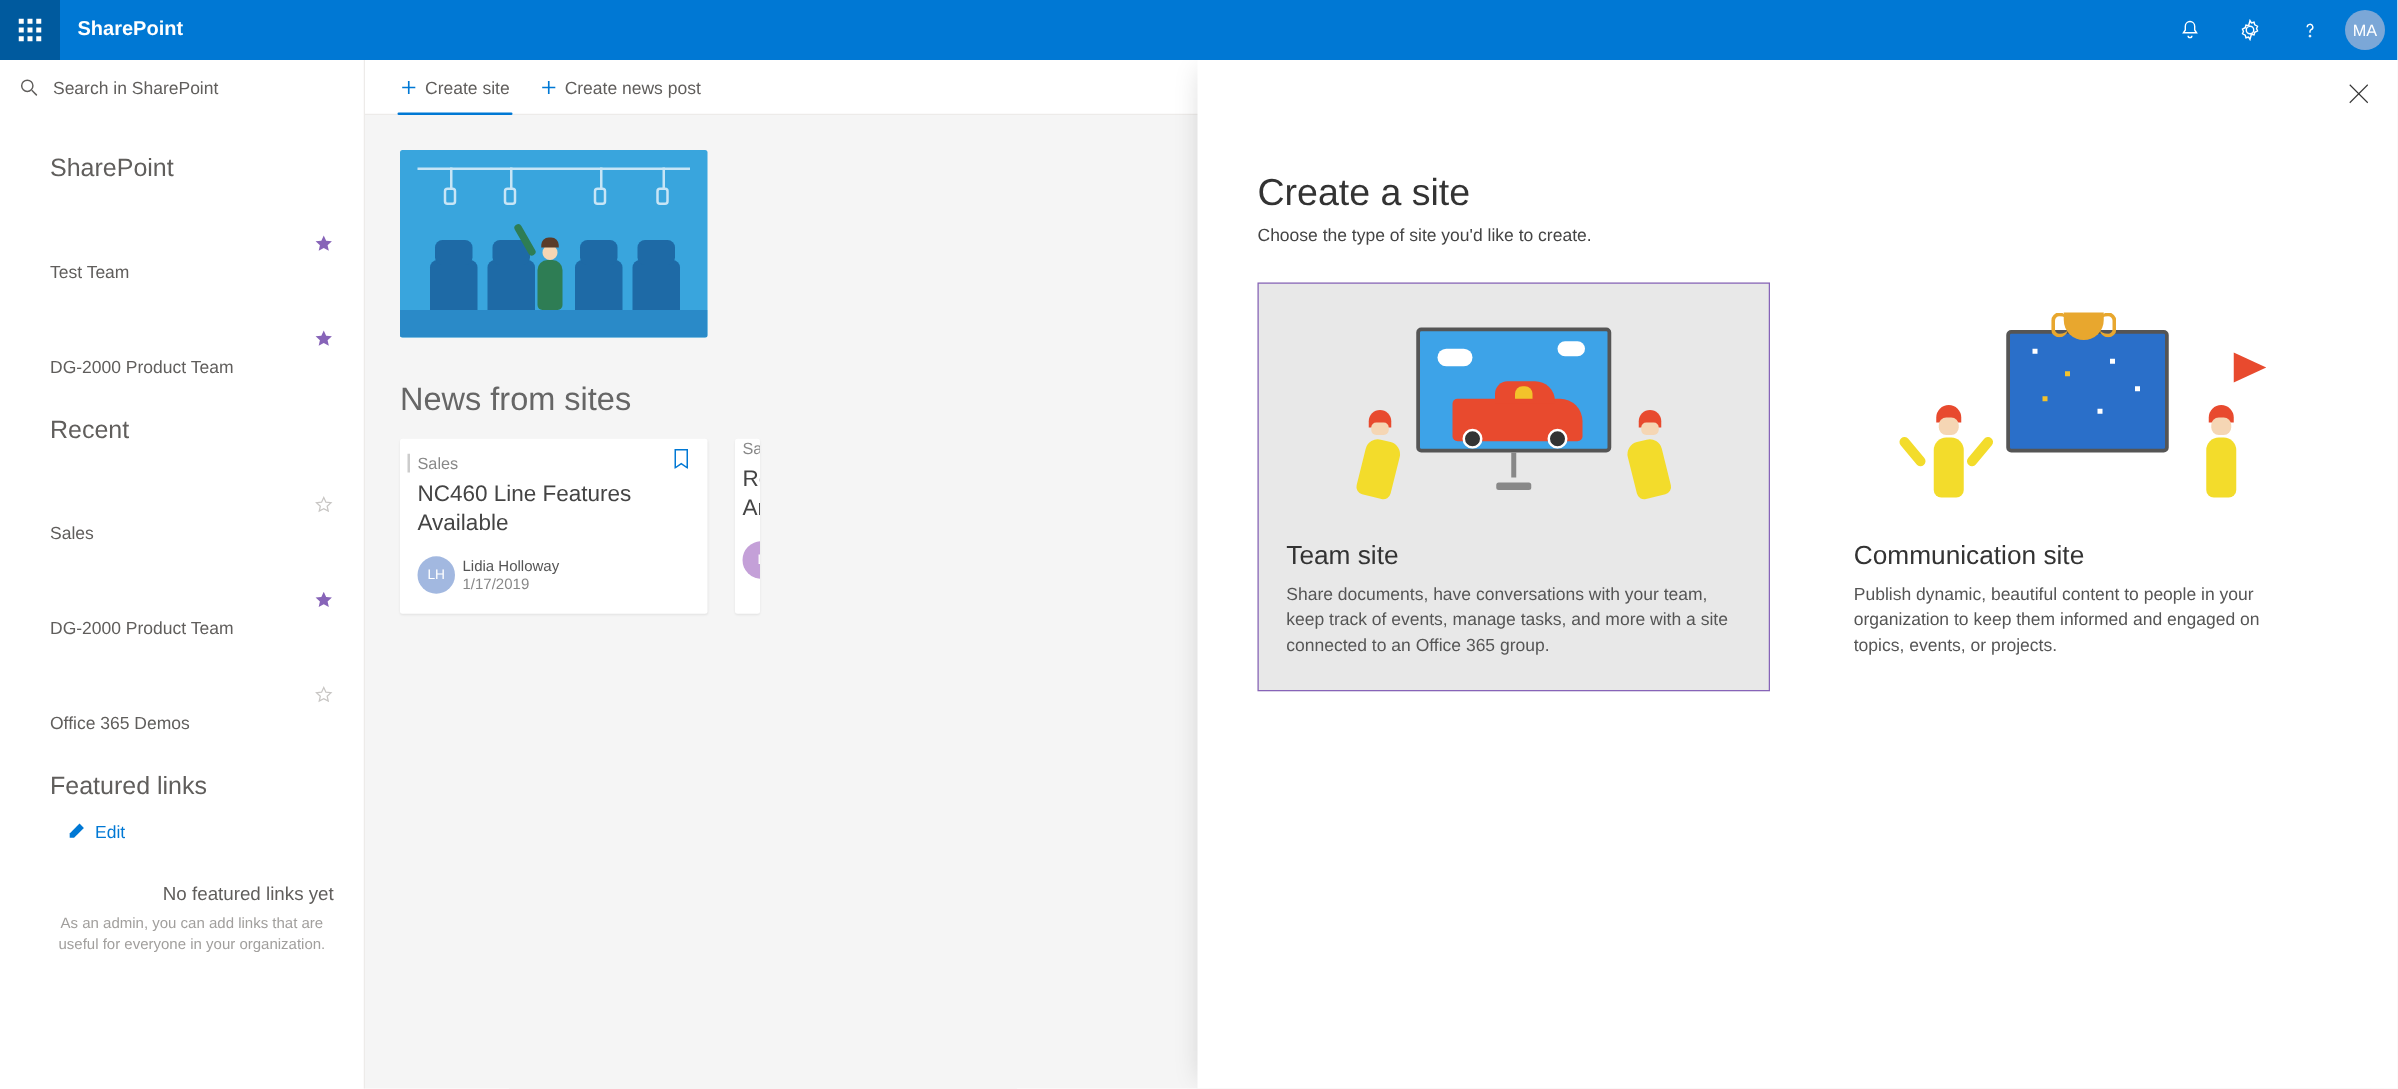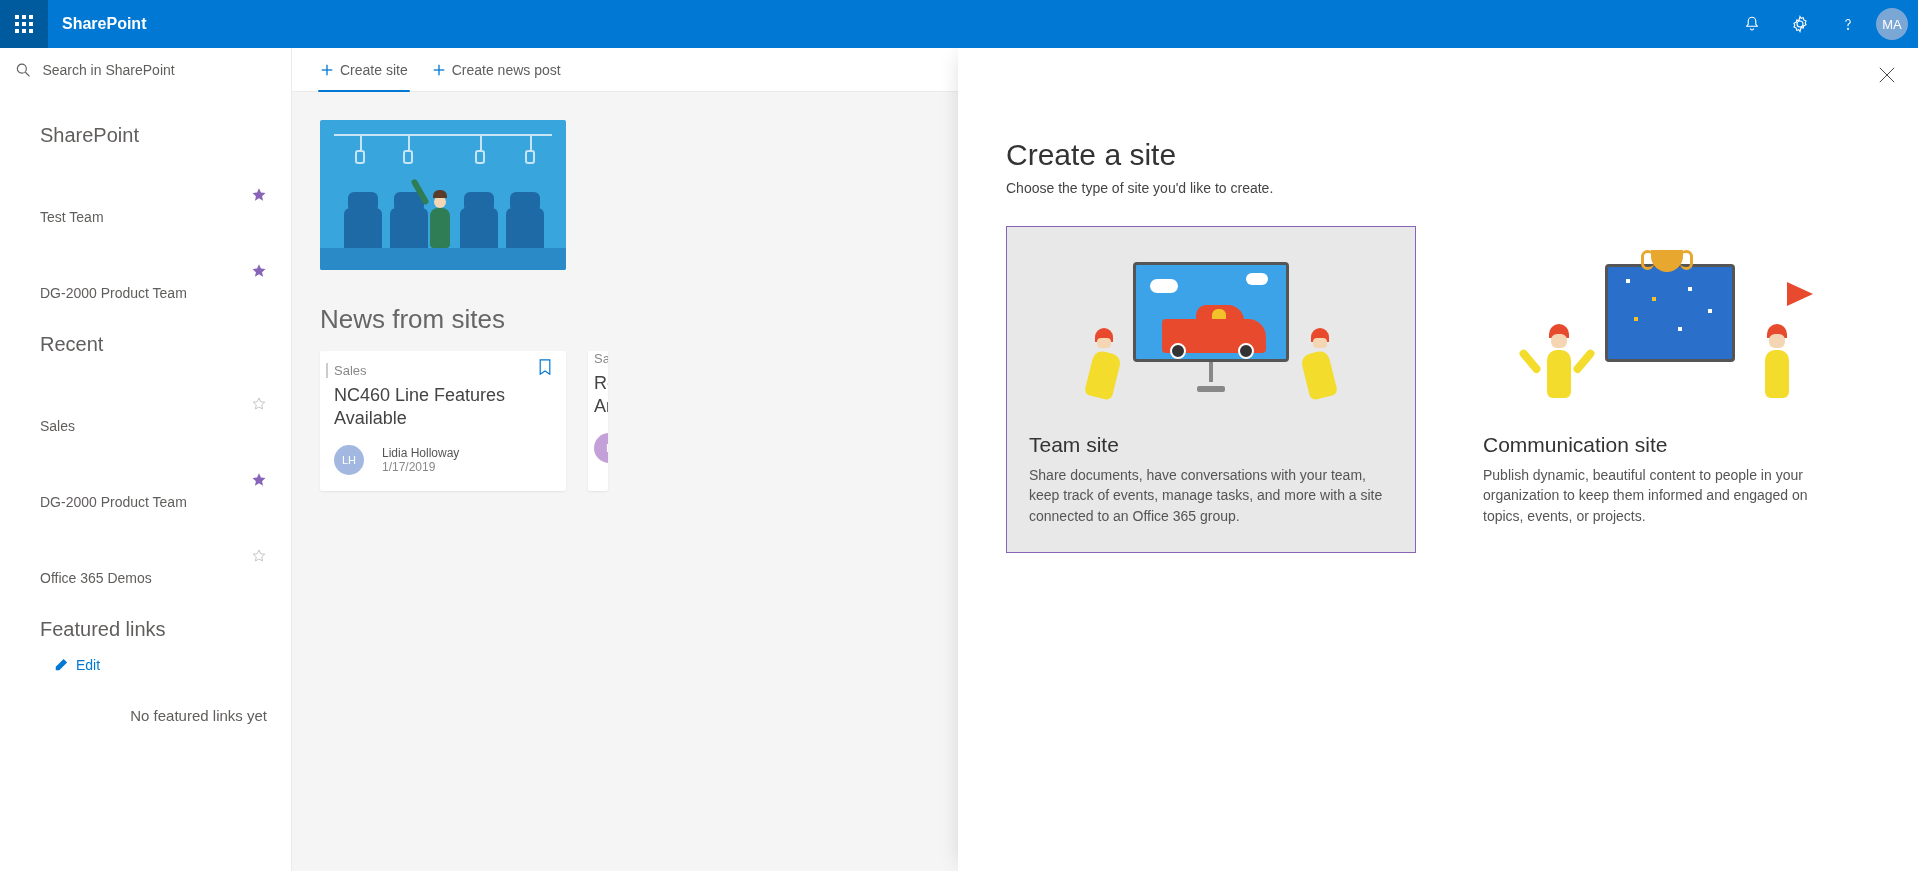--- a/index.html
+++ b/index.html
@@ -51,21 +51,21 @@
   .news-card { width: 246px; background: #fff; border-radius: 2px; box-shadow: 0 1px 2px rgba(0,0,0,.08); overflow: hidden; display: flex; flex-direction: row; }
   .news-thumb { height: 140px; background: #e8f0e5; position: relative; overflow: hidden; }
   .thumb-tri { position: absolute; top: 0; right: 0; width: 0; height: 0; border-left: 38px solid transparent; border-top: 38px solid #88b36f; }
   .thumb-logo { position: absolute; top: 28px; left: 18px; font-size: 10px; font-weight: 700; color: #6aa84f; letter-spacing: .5px; }
   .thumb-sub { position: absolute; top: 40px; left: 18px; font-size: 6px; color: #999; letter-spacing: 1px; }
   .thumb-band { position: absolute; top: 58px; left: 18px; right: 18px; height: 12px; background: #6aa84f; color: #fff; font-size: 6px; display: flex; align-items: center; padding: 0 4px; }
   .thumb-table { position: absolute; top: 74px; left: 18px; right: 18px; font-size: 5px; color: #777; line-height: 1.8; }
   .card-body { padding: 12px 14px 10px; }
   .card-site { color: #888; font-size: 13px; margin-bottom: 6px; border-left: 2px solid #ccc; padding-left: 6px; margin-left: -8px; }
   .card-title { font-size: 18px; color: #444; line-height: 1.25; margin-bottom: 16px; font-weight: 400; }
-  .card-author { display: flex; align-items: center; gap: 18px; }
+  .card-author { display: flex; align-items: center; gap: 6px; }
   .author-avatar { width: 30px; height: 30px; border-radius: 50%; background: #a2b8e0; color: #fff; font-size: 11px; display: flex; align-items: center; justify-content: center; }
   .author-meta .name { font-size: 12px; color: #555; }
   .author-meta .date { font-size: 12px; color: #888; }
   .card-footer { padding: 8px 14px 12px; }
   .bookmark svg { width: 14px; height: 16px; fill: none; stroke: #0078d4; stroke-width: 1.5; }
   .news-card.cut { width: 20px; }
 
   
   .panel { position: absolute; top: 0; right: 0; bottom: 0; width: 960px; background: #fff; box-shadow: -6px 0 20px -8px rgba(0,0,0,.15); }
   .panel-close { position: absolute; top: 18px; right: 22px; cursor: pointer; }
@@ -224,20 +224,21 @@
 
       <div class="nav-heading">Featured links</div>
       <div class="edit-link">
         <svg viewBox="0 0 16 16">
             <path d="M11 1l4 4-9 9H2v-4z"></path>
           </svg>
         <span>Edit</span>
       </div>
       <div class="nofeatured">
         <h4>No featured links yet</h4>
+        <p>As an admin, you can add links that are useful for everyone in your organization.</p>
       </div>
     </div>
   </div>
 
   <div class="main">
     <div class="cmdbar">
       <div class="cmd active">
         <svg viewBox="0 0 16 16">
             <line x1="8" y1="2" x2="8" y2="14"></line>
             <line x1="2" y1="8" x2="14" y2="8"></line>

